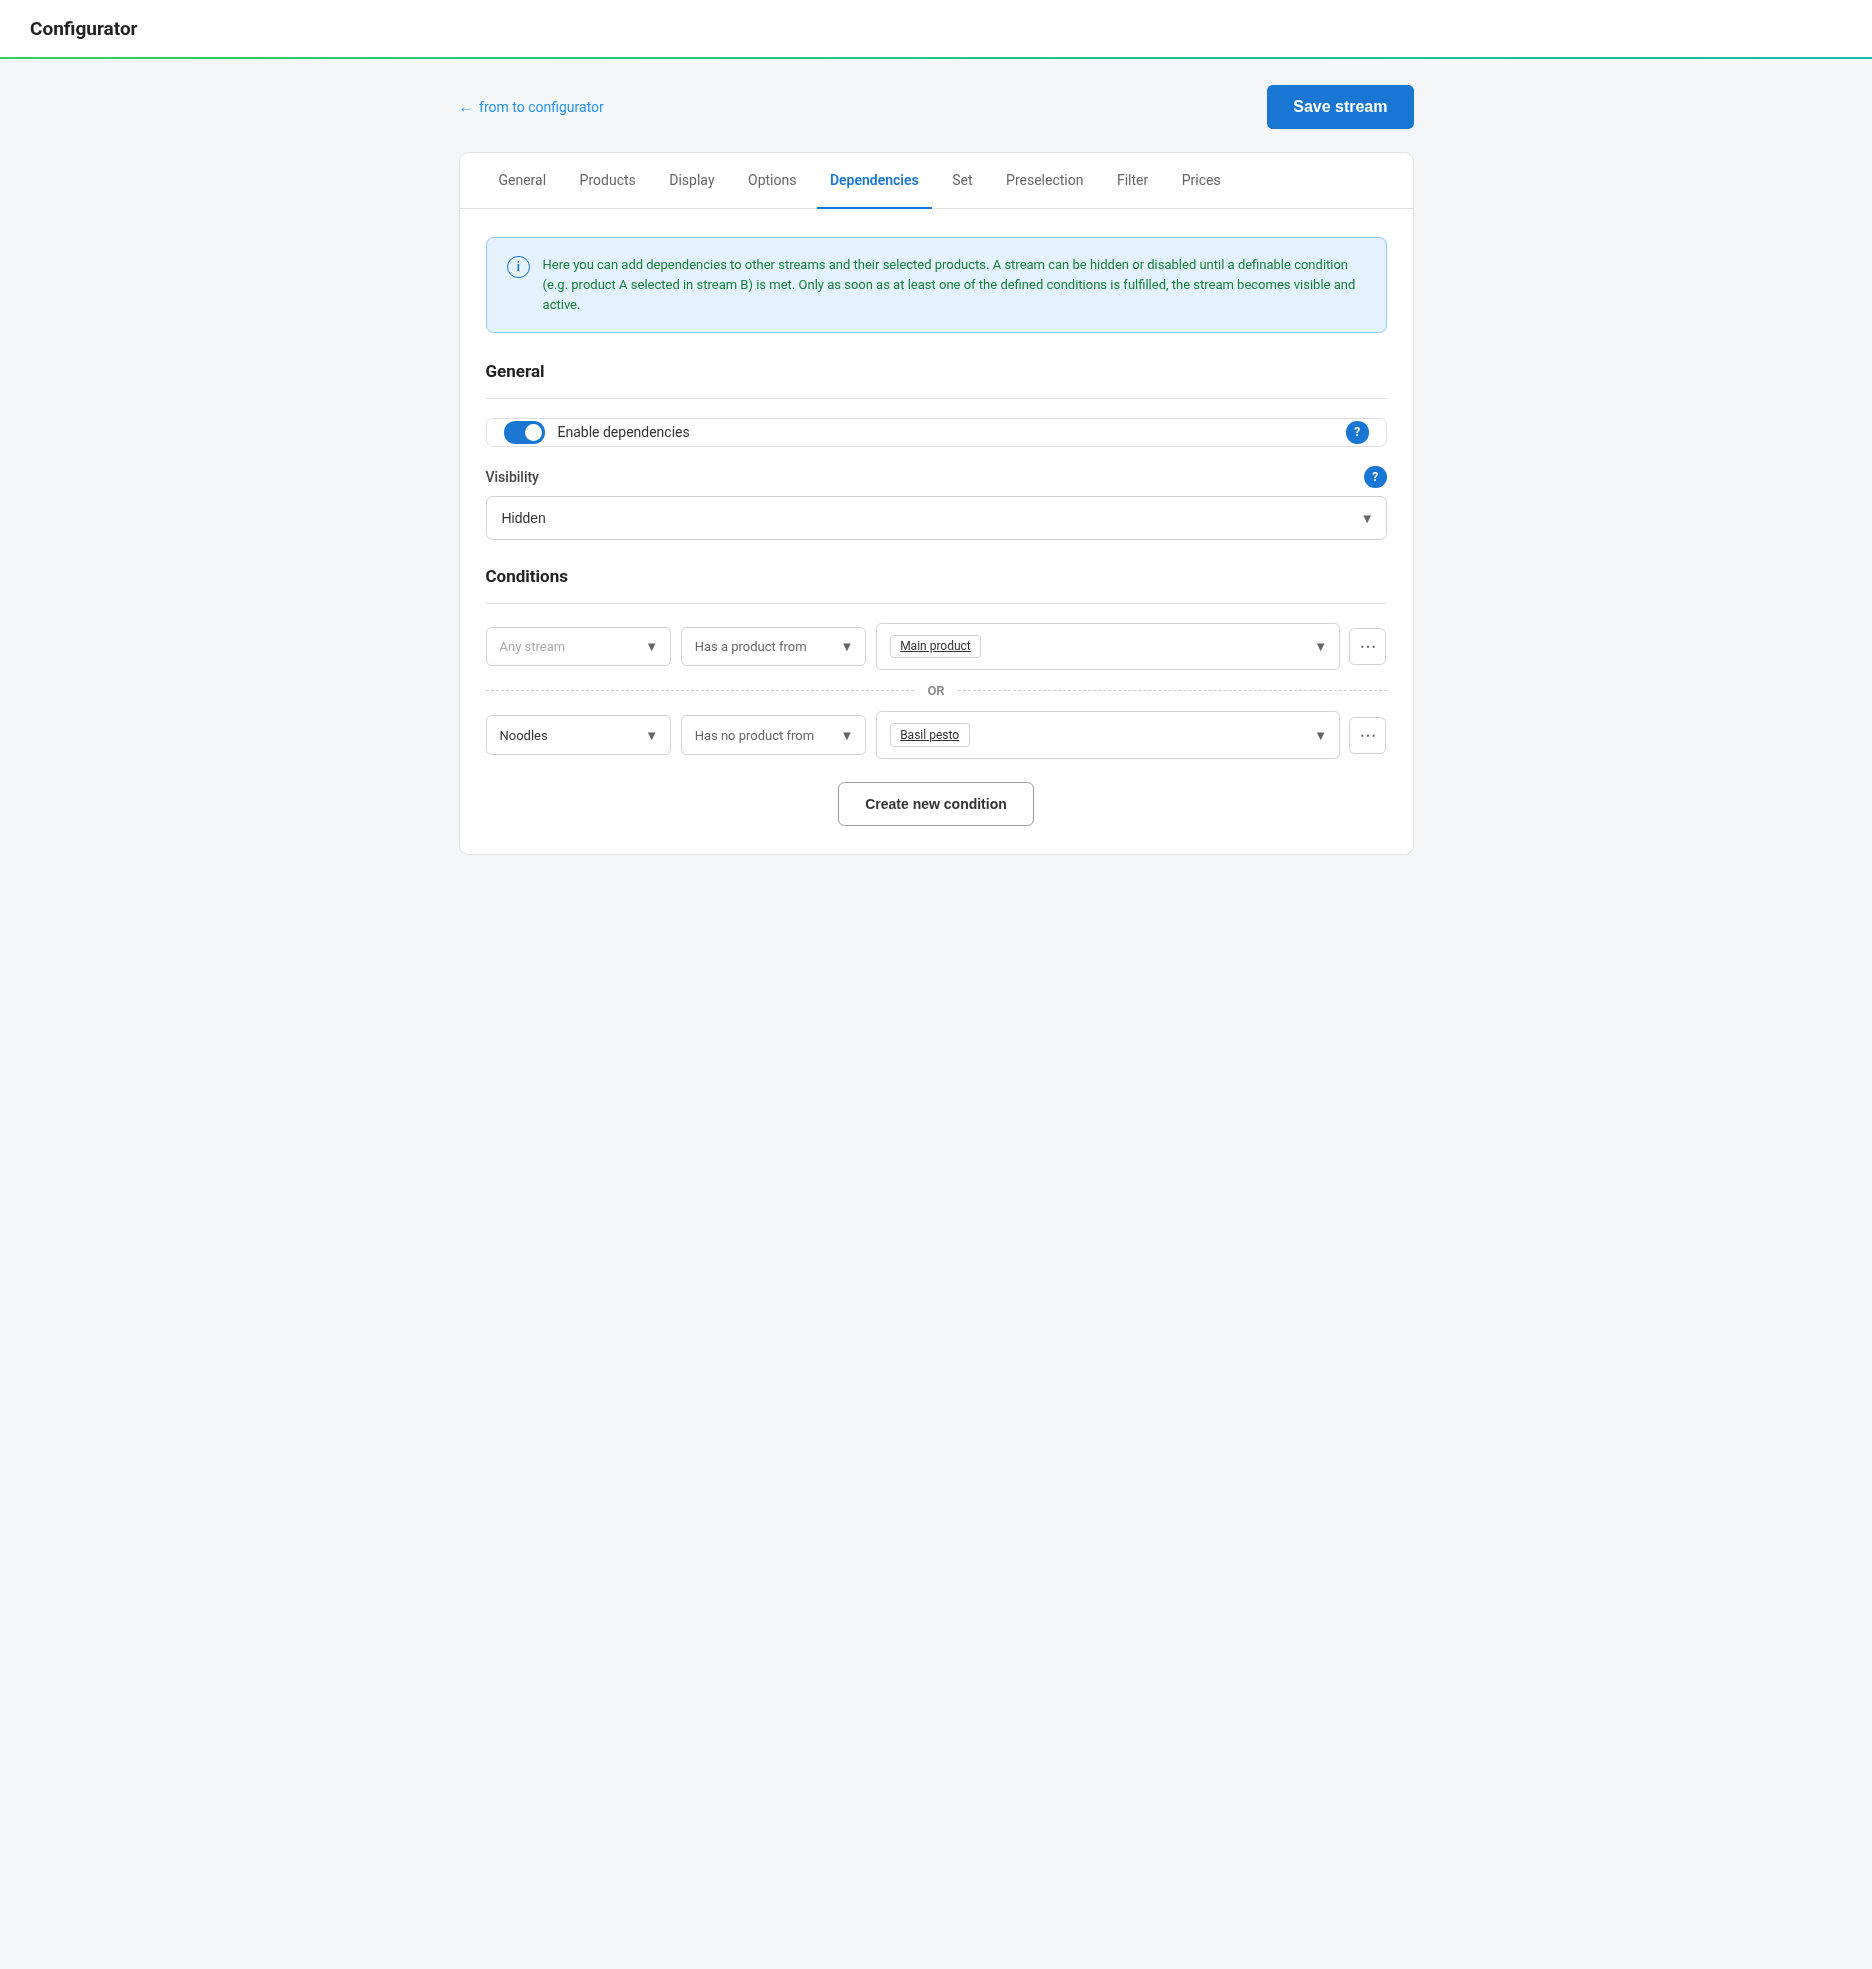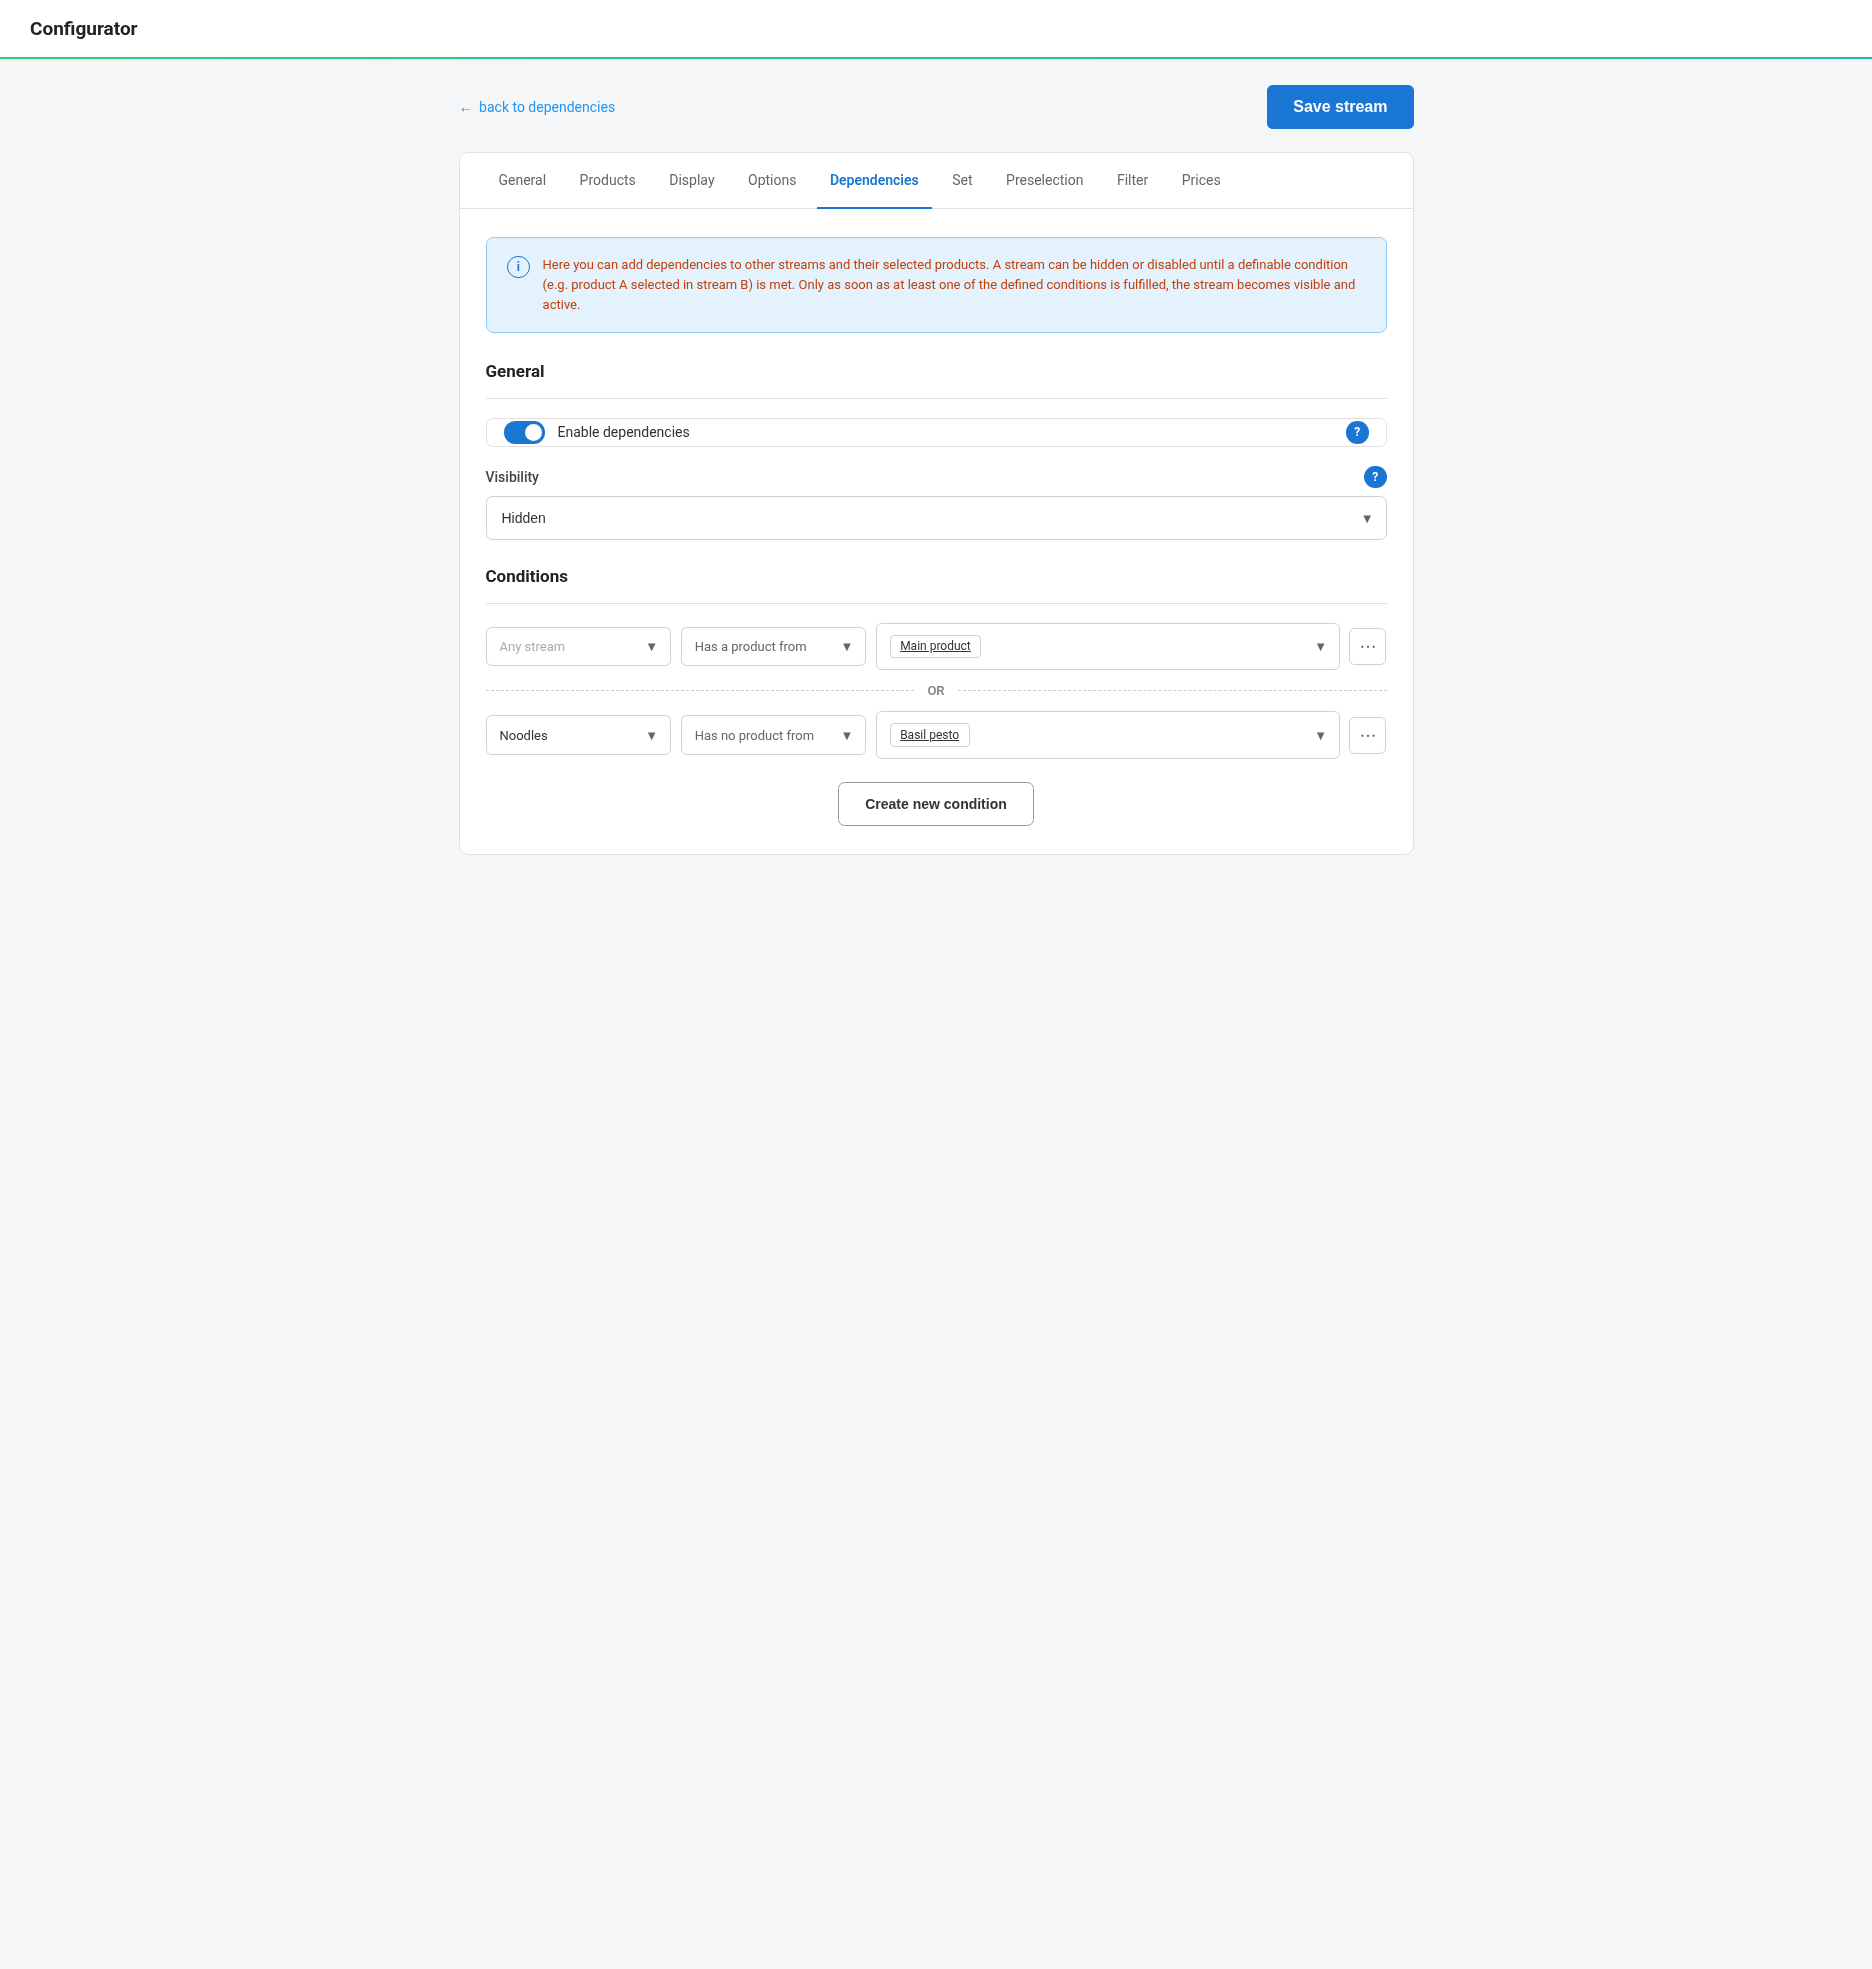--- a/index.html
+++ b/index.html
@@ -112,21 +112,21 @@
       border: 1.9px solid #1976d2;
       border-radius: 50%;
       display: flex;
       align-items: center;
       justify-content: center;
       font-size: 12px;
       font-weight: 700;
     }
     .info-text {
       font-size: 13px;
-      color: #c2410c;
+      color: #15803d;
       line-height: 1.55;
     }
     .section-title {
       font-size: 17px;
       font-weight: 700;
       color: #222;
       margin-bottom: 17px;
     }
     .section-divider {
       border: none;
@@ -324,21 +324,21 @@
 
 <div class="app-header">
   <span class="app-title">Configurator</span>
 </div>
 
 <div class="page-container">
 
   <div class="top-bar">
     <a class="back-link">
       <span class="back-arrow">←</span>
-      <span>back to dependencies</span>
+      <span>from to configurator</span>
     </a>
     <button class="save-btn">Save stream</button>
   </div>
 
   <div class="card">
 
     <div class="tabs-bar">
       <div class="tab-item">General</div>
       <div class="tab-item">Products</div>
       <div class="tab-item">Display</div>

